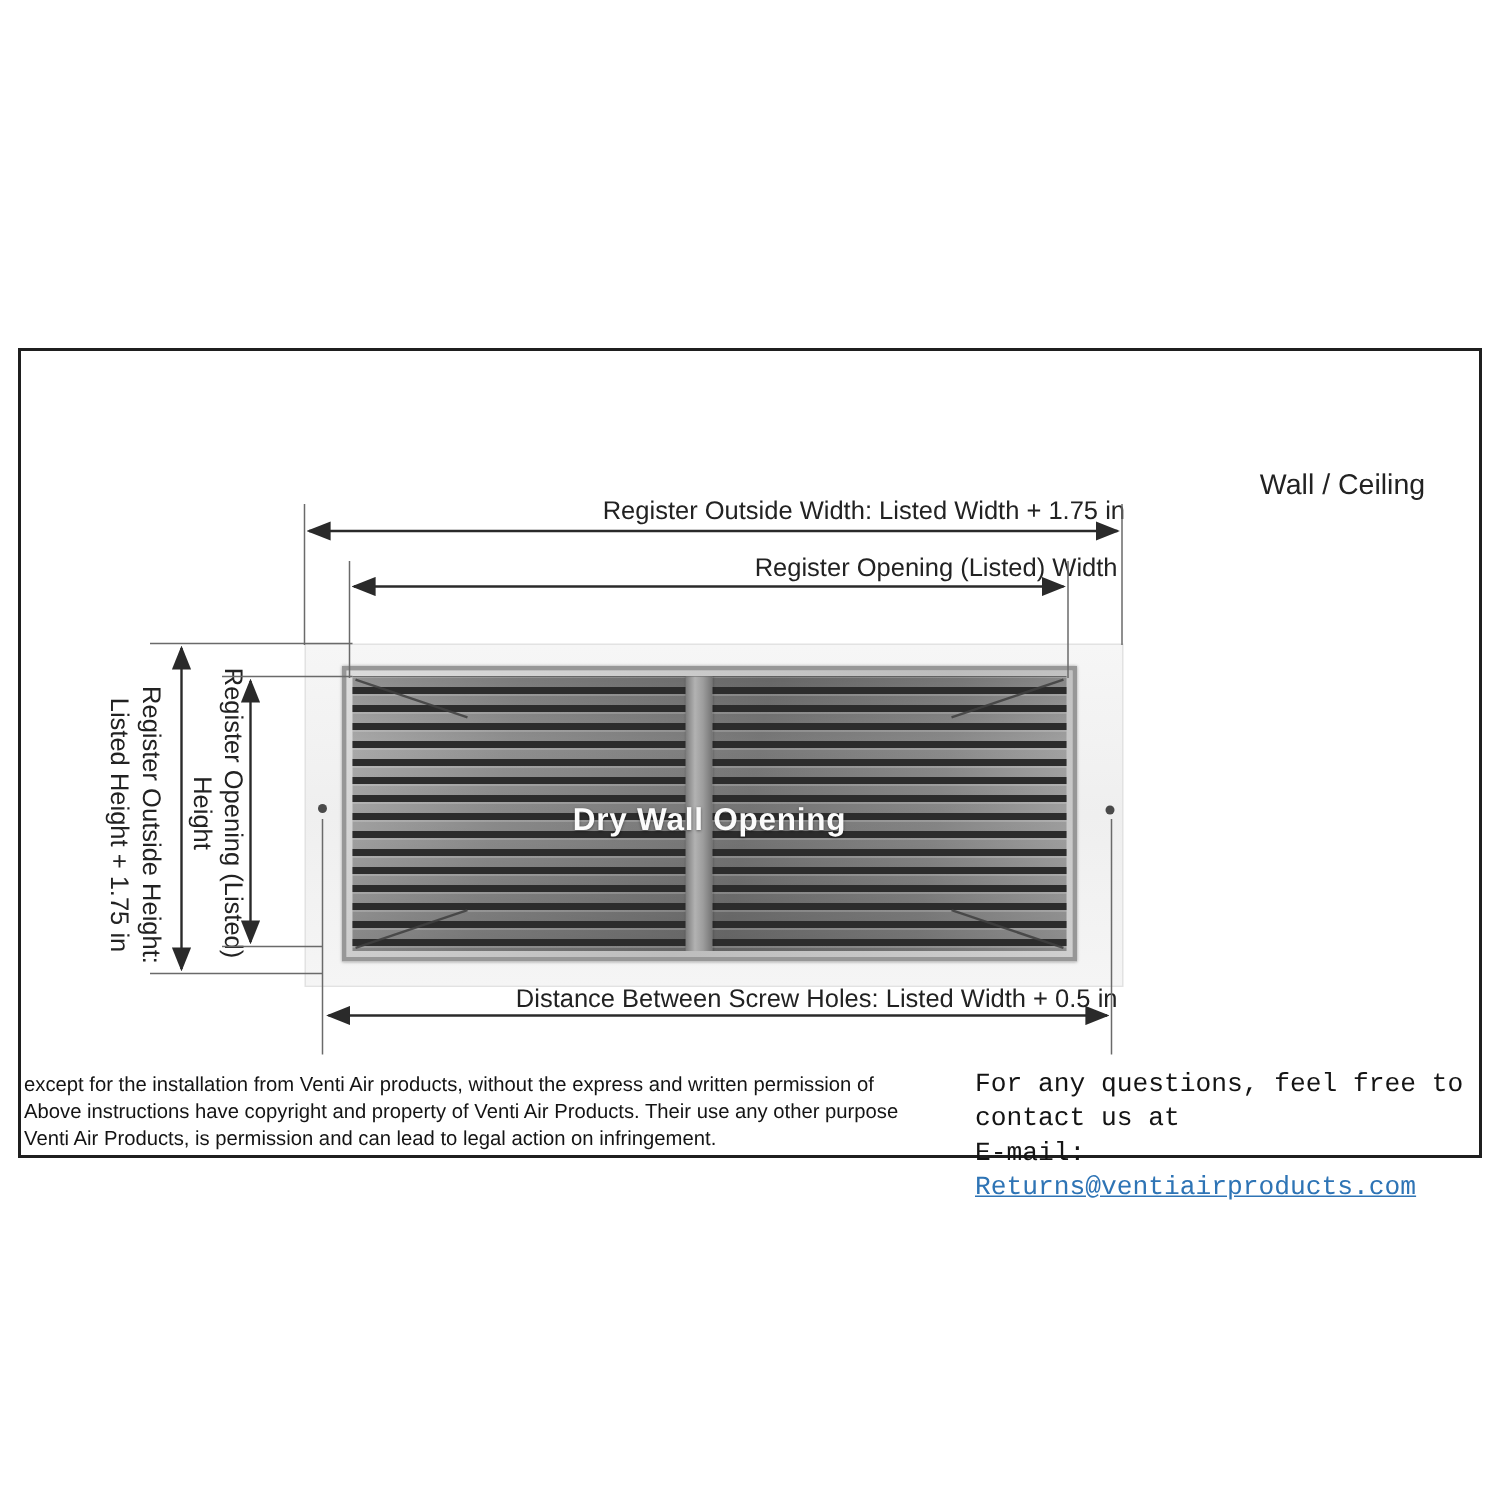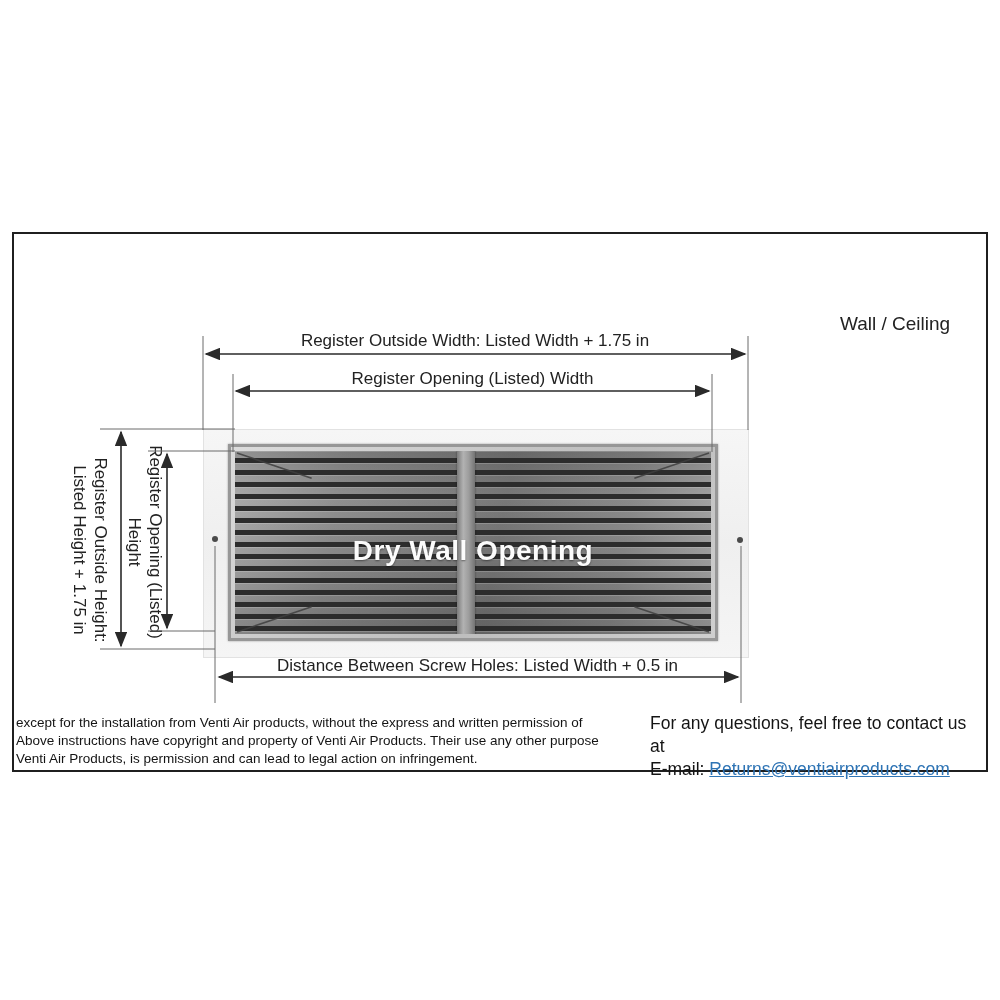--- a/index.html
+++ b/index.html
@@ -4,21 +4,21 @@
 <style>
   html,body{margin:0;padding:0;background:#ffffff;}
   .page{position:relative;width:1000px;height:1000px;background:#fff;overflow:hidden;
         font-family:"Liberation Sans", sans-serif;color:#1b1b1b;}
   .border-box{position:absolute;left:12px;top:232px;width:972px;height:536px;
         border:2px solid #1f1f1f;background:#fff;}
   .page-title{position:absolute;left:99px;top:240px;width:750px;text-align:center;
         font-size:30px;font-weight:700;letter-spacing:-0.5px;color:#111;}
   .wall-ceiling{position:absolute;left:820px;top:313px;width:150px;text-align:center;
         font-size:19px;color:#222;}
-  .dim-label{position:absolute;font-size:17px;color:#222;text-align:center;white-space:nowrap;}
+  .dim-label{position:absolute;font-size:17px;color:#222;text-align:right;white-space:nowrap;}
   .lbl-ow{left:200px;top:331px;width:550px;}
   .lbl-opw{left:200px;top:369px;width:545px;}
   .lbl-screw{left:210px;top:656px;width:535px;}
   .vlabel{position:absolute;text-align:center;font-size:17px;line-height:21px;color:#222;
         transform:rotate(90deg);white-space:nowrap;}
   .lbl-oh{left:-25px;top:529px;width:230px;height:42px;}
   .lbl-oph{left:30px;top:521px;width:230px;height:42px;}
 
   
   .drywall{position:absolute;left:203px;top:429px;width:544px;height:227px;
@@ -34,29 +34,29 @@
             rgba(255,255,255,.18) 0 1px,
             rgba(255,255,255,0) 1px 7px,
             #2c2c2c 7px 12px),
           linear-gradient(180deg, rgba(0,0,0,.15), rgba(0,0,0,0) 25%, rgba(0,0,0,.05) 60%, rgba(0,0,0,.18) 100%),
           linear-gradient(100deg,#ababab 0%,#8f8f8f 22%,#787878 55%,#8a8a8a 80%,#a8a8a8 100%);}
   .divider{position:absolute;left:222px;top:-4px;bottom:-4px;width:18px;
         background:linear-gradient(90deg,#7b7b7b,#b2b2b2 35%,#9d9d9d 65%,#747474);
         box-shadow:0 0 2px rgba(0,0,0,.4);}
   .miter-svg{position:absolute;left:0;top:0;width:100%;height:100%;}
   .dw-label{position:absolute;left:273px;top:535px;width:400px;text-align:center;z-index:4;
-        font-size:28px;font-weight:700;color:#fbfbfb;letter-spacing:.5px;
+        font-size:21px;font-weight:700;color:#fbfbfb;letter-spacing:.5px;
         text-shadow:0 1px 2px rgba(0,0,0,.45);}
   .overlay-svg{position:absolute;left:0;top:0;width:1000px;height:1000px;z-index:3;pointer-events:none;}
 
   
   .copyright{position:absolute;left:16px;top:714px;width:612px;font-size:13.5px;
         line-height:18px;color:#141414;z-index:5;}
   .contact{position:absolute;left:650px;top:712px;width:330px;font-size:17.5px;
-        line-height:23px;color:#141414;z-index:5;}
+        line-height:23px;color:#141414;z-index:5;font-family:Liberation Mono, monospace;}
   .email-link{color:#2e74b5;text-decoration:underline;cursor:pointer;margin-top:40px;}
 </style>
 </head>
 <body>
 
 <div class="page">
 
   <div class="border-box"></div>
 
 

